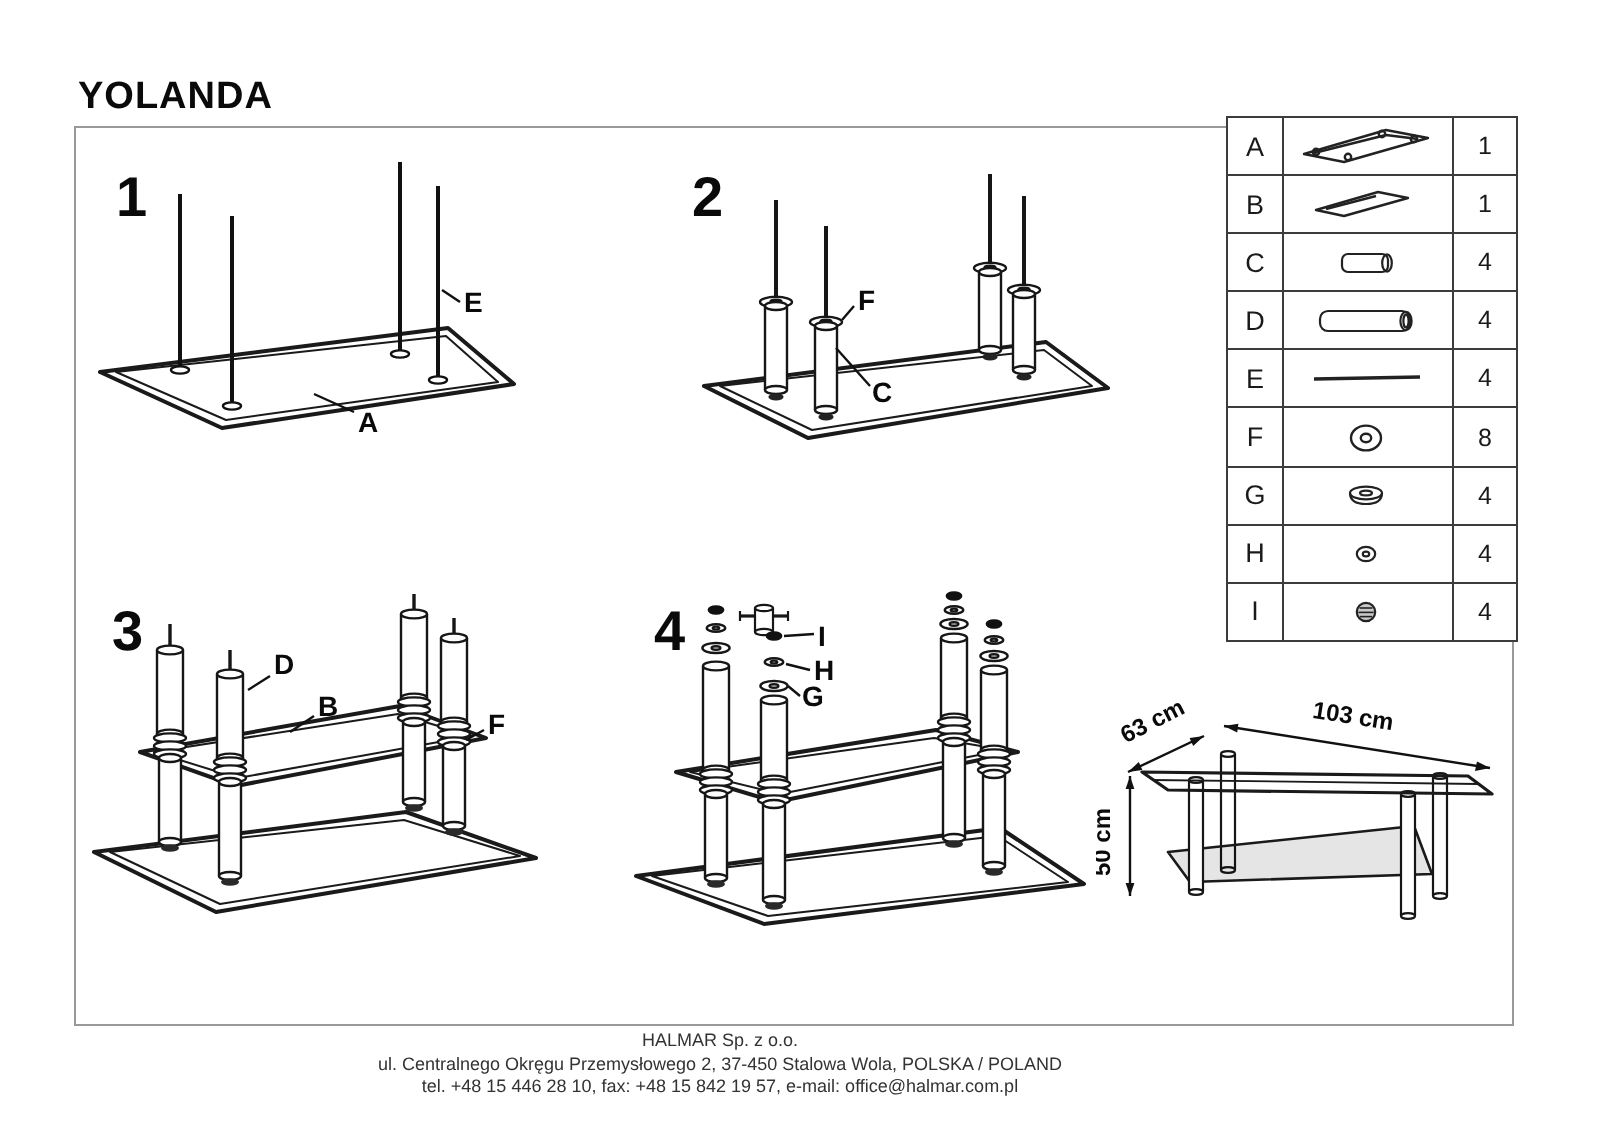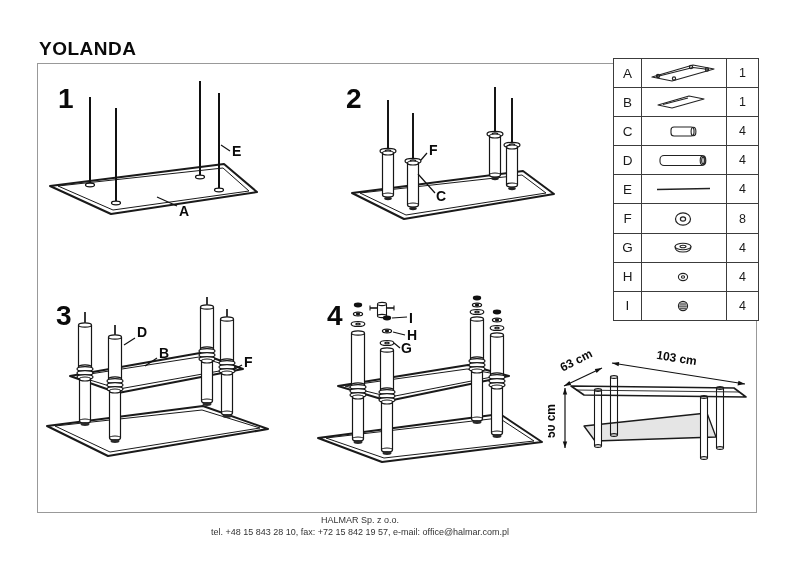--- a/index.html
+++ b/index.html
@@ -461,16 +461,17 @@
               <line x1="36" y1="15.3" x2="42" y2="15.3" stroke-width="0.8"></line>
         </g>
           </svg>
         </div>
       <div class="pt-qty">4</div>
     </div>
   </div>
 
   <div class="abs" id="footer">
     <div>HALMAR Sp. z o.o.</div>
-    <div>tel. +48 15 843 28 10, fax: +72 15 842 19 57, e-mail: office@halmar.com.pl</div>
+    <div>ul. Centralnego Okręgu Przemysłowego 2, 37-450 Stalowa Wola, POLSKA / POLAND</div>
+    <div>tel. +48 15 446 28 10, fax: +48 15 842 19 57, e-mail: office@halmar.com.pl</div>
   </div>
 
 </div>
 
 </body></html>

